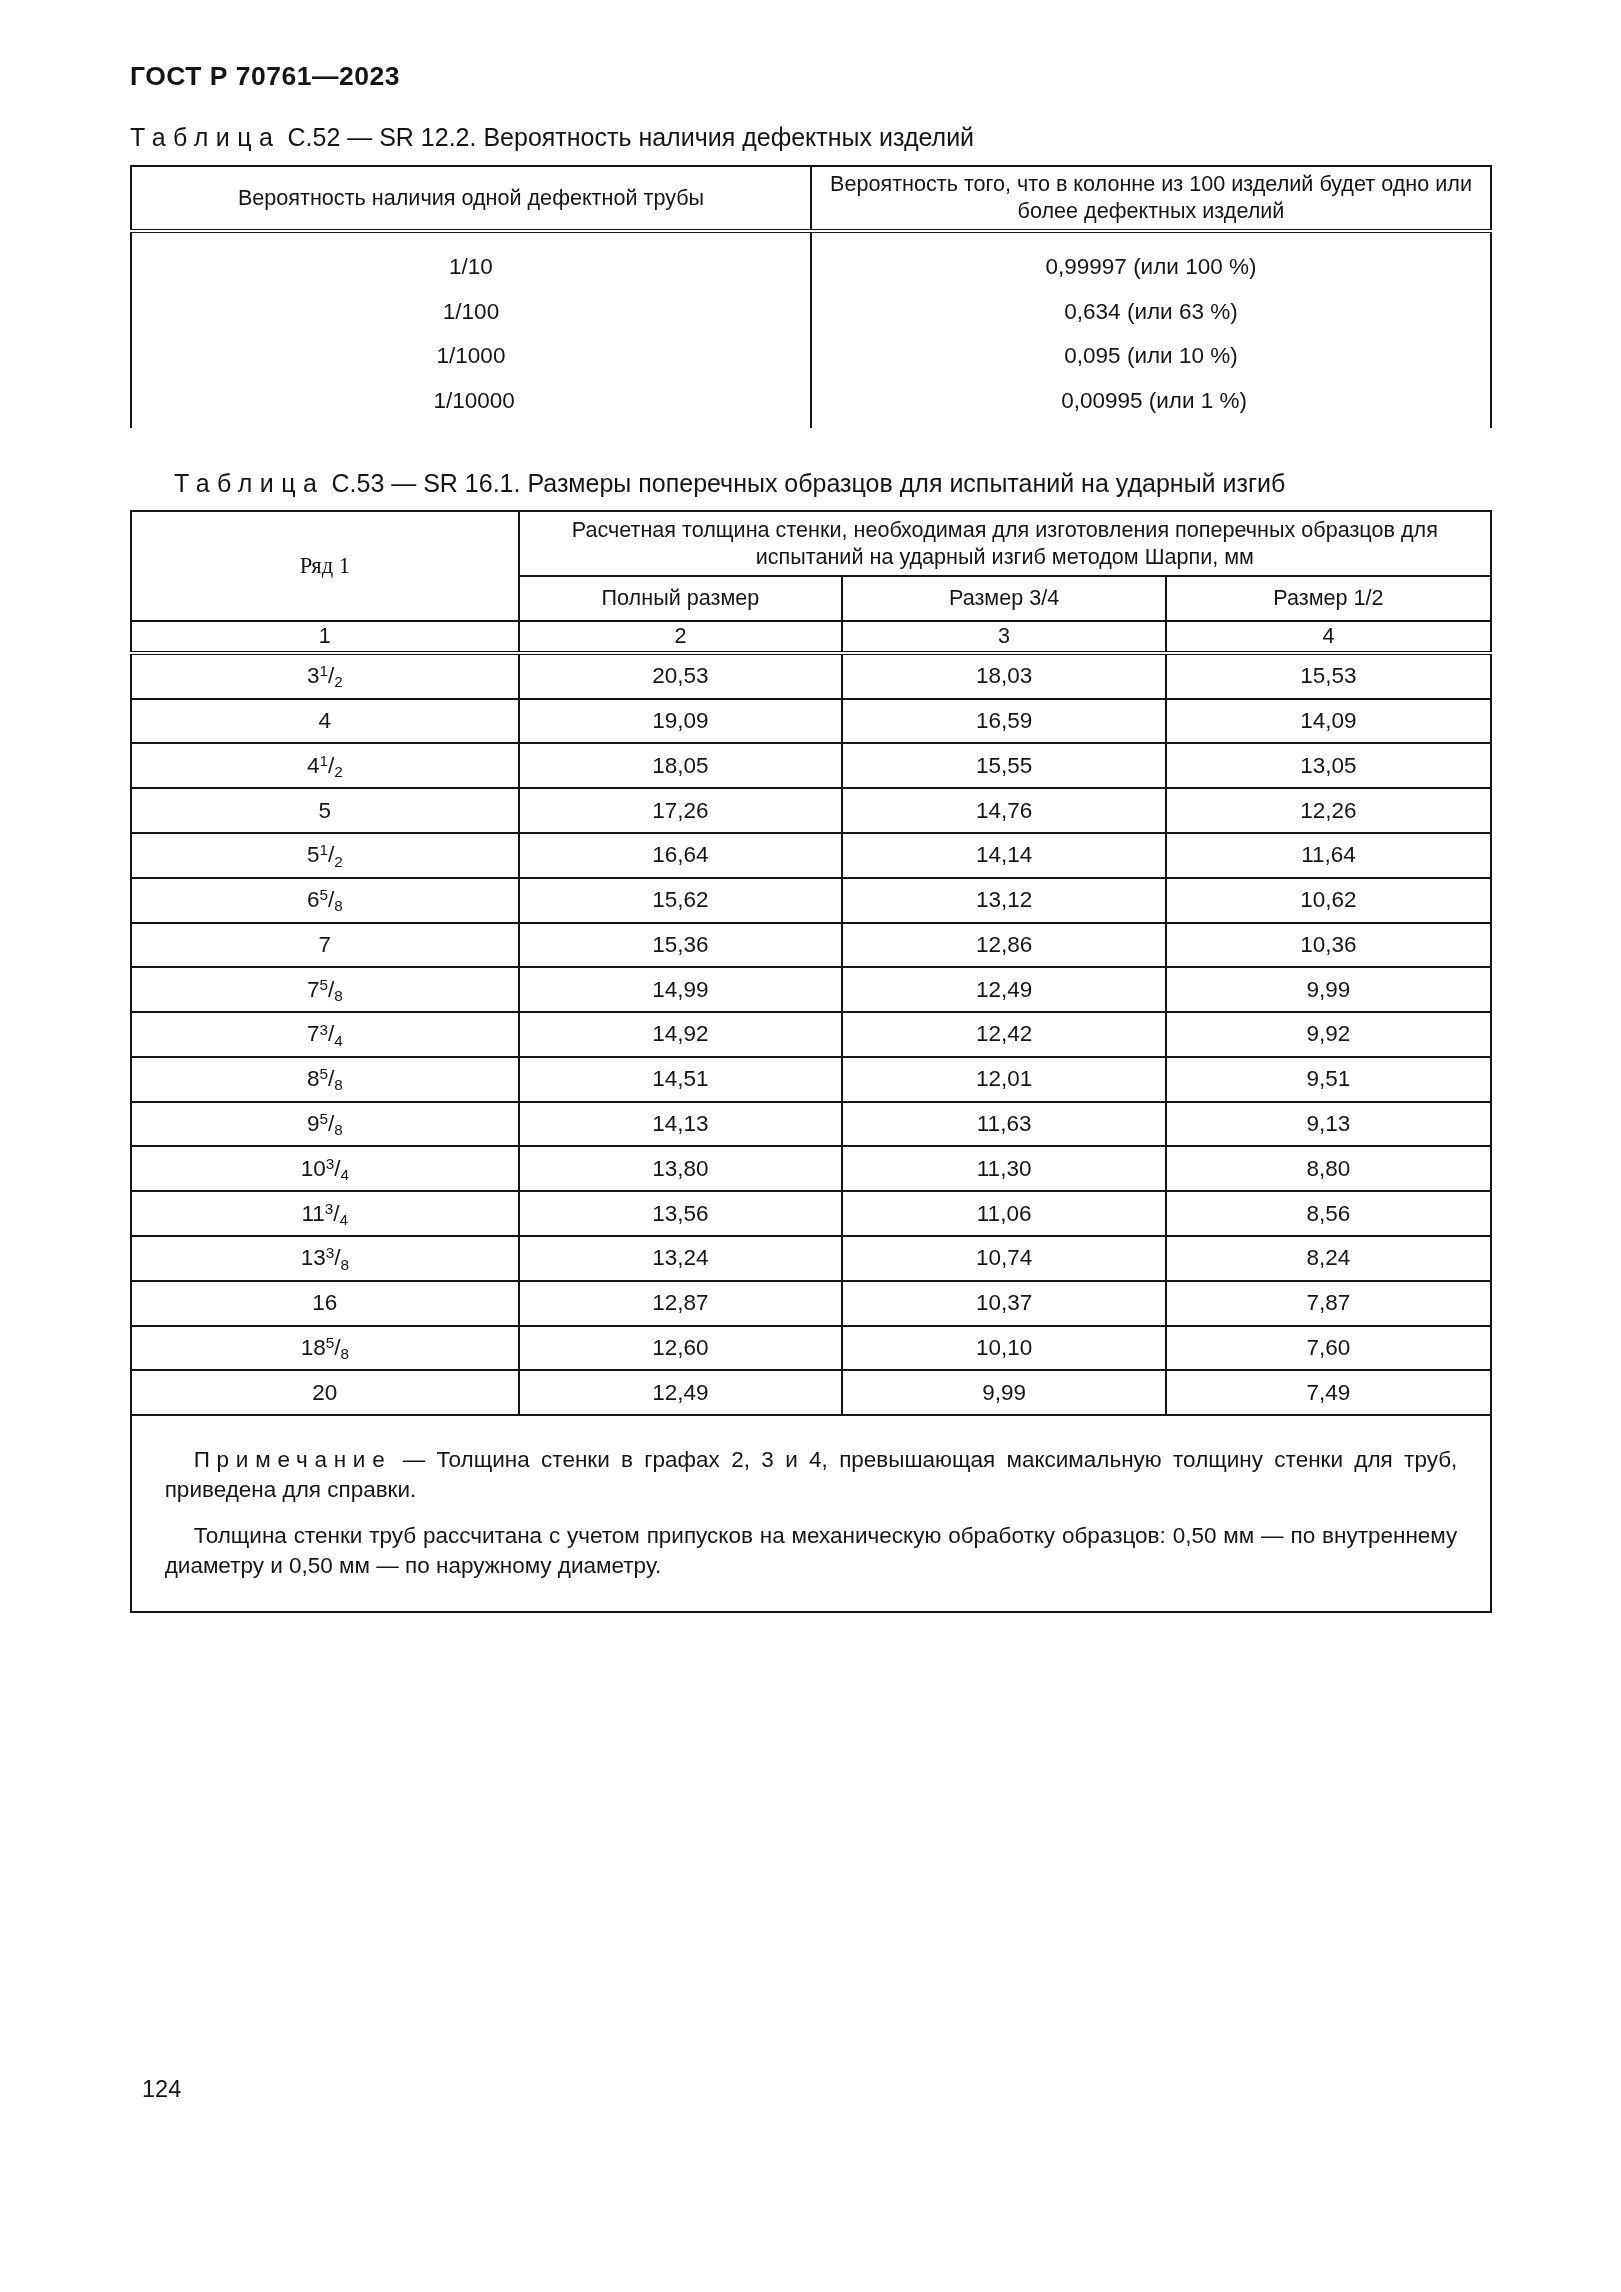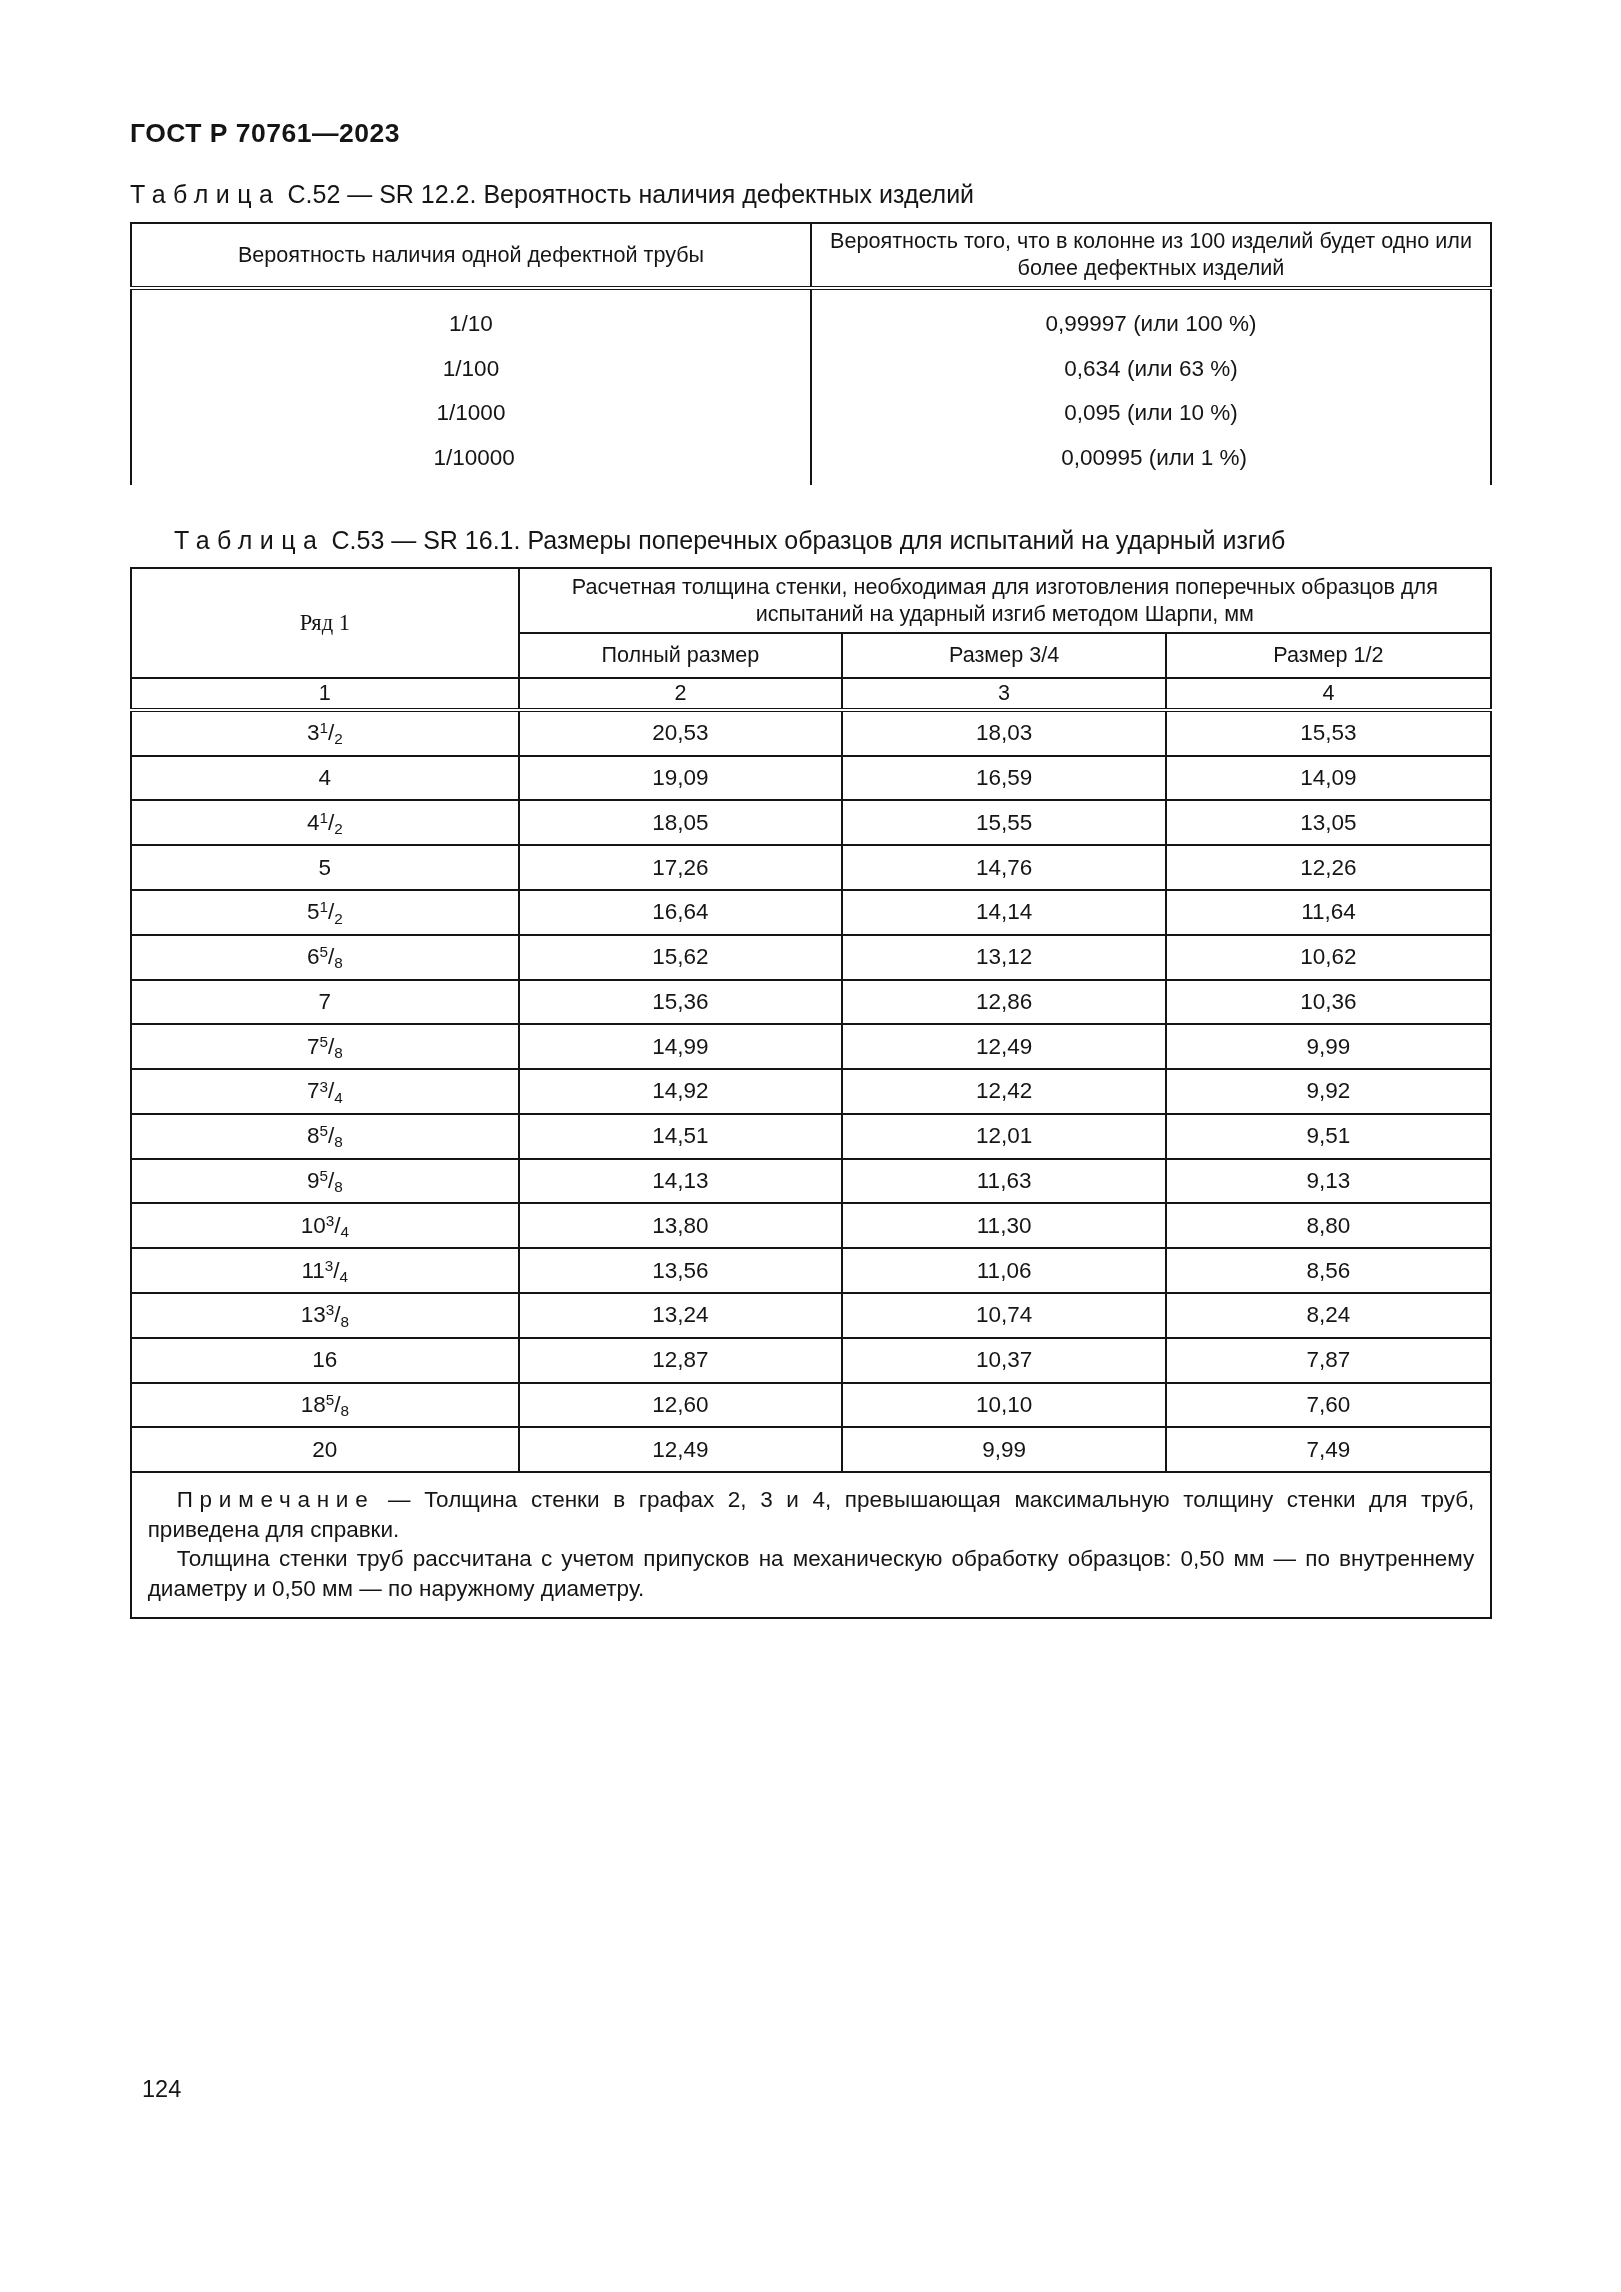--- a/index.html
+++ b/index.html
@@ -17,21 +17,21 @@
     color: #151515;
     overflow: hidden;
   }
   .content {
     position: absolute;
     left: 130px;
     top: 0;
     width: 1362px;
   }
   .doc-header {
-    margin-top: 118px;
+    margin-top: 61px;
     font-size: 26.5px;
     font-weight: bold;
     letter-spacing: 0.5px;
   }
   .caption {
     margin: 31px 0 12.7px 0;
     font-size: 25px;
   }
   .caption2 {
     margin-top: 41px;
@@ -103,21 +103,21 @@
     position: relative;
     top: 0.28em;
   }
   .t2 td.note-cell {
     text-align: justify;
     padding: 11.8px 15.7px 13.7px 15.7px;
     font-size: 22.5px;
     line-height: 1.32;
   }
   .note-p {
-    margin: 0;
+    margin: 17px;
     text-indent: 29px;
   }
   .page-number {
     position: absolute;
     left: 142px;
     top: 2076px;
     font-size: 23.5px;
   }
 </style>
 </head>

